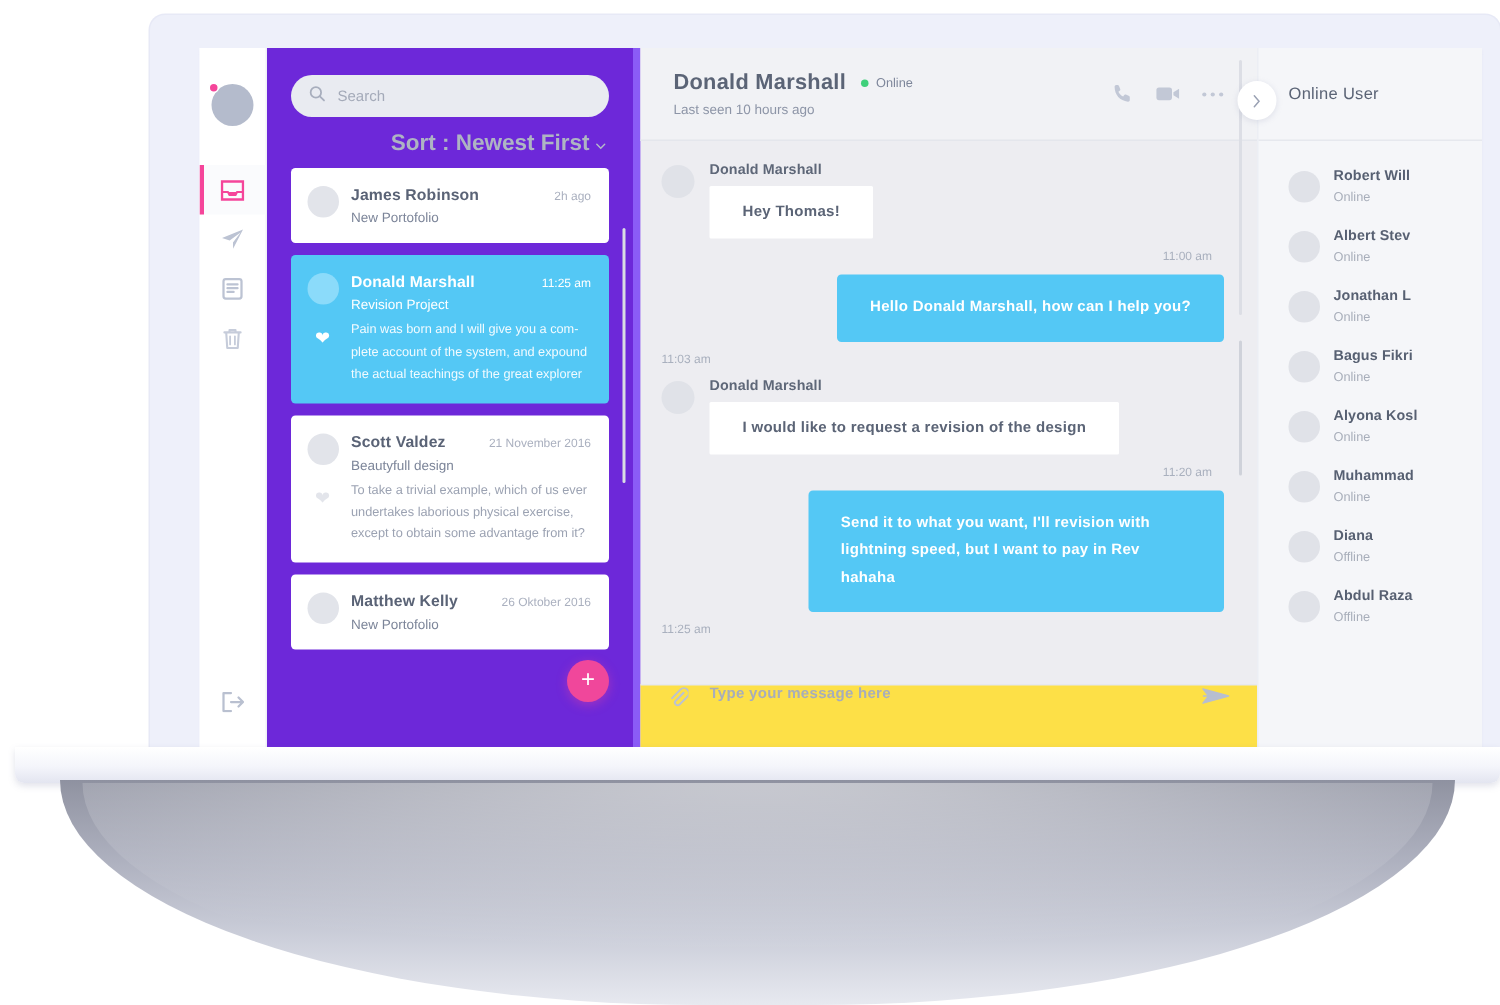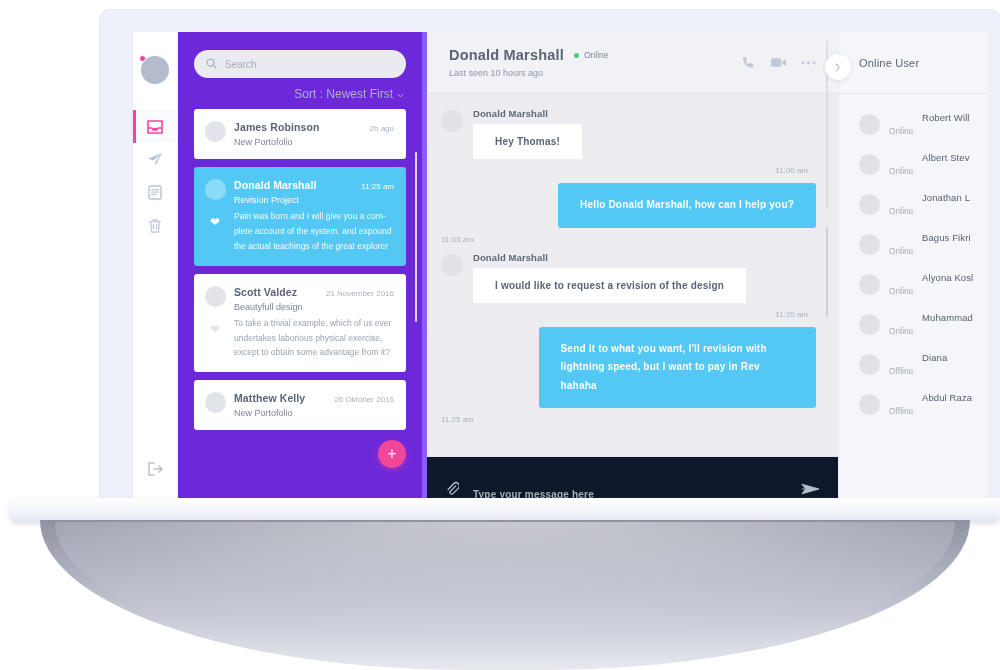--- a/index.html
+++ b/index.html
@@ -104,22 +104,22 @@
     cursor: text;
   }
   .search-box input {
     border: none; background: transparent; outline: none;
     font-family: "Liberation Sans", sans-serif;
     font-size: 10px; color: #9aa1b2; width: 100%;
   }
   .search-box input::placeholder { color: #a4aab9; }
   .sort-row {
     padding: 9px 18px 8px 0; text-align: center;
-    font-size: 12px; color: #aeb4c3; cursor: pointer;
-    display:flex; justify-content:flex-end; align-items:center; gap:4px;
+    font-size: 15px; color: #aeb4c3; cursor: pointer;
+    display:flex; justify-content:flex-end; align-items:center; gap:4px;font-weight:bold;
   }
 
   .threads { flex: 1; overflow: hidden; padding: 0 16px; position: relative; }
   .thread {
     background: #ffffff; border-radius: 3px;
     padding: 12px 12px 12px 10px;
     margin-bottom: 8px; display: flex; gap: 8px; cursor: pointer;
     position: relative;
   }
   .thread.active { background: #54c8f5; }
@@ -206,22 +206,22 @@
   .msg-scroll {
     position:absolute; right: 10px; top: 8px; width: 2.5px; height: 170px;
     background:#dcdee5; border-radius:2px;
   }
   .msg-scroll2 {
     position:absolute; right: 10px; top: 195px; width: 2.5px; height: 90px;
     background:#cfd2da; border-radius:2px;
   }
 
   .composer {
-    height: 44px; background: #0f172a; border-top: 1px solid #e6e8ee;
-    display: flex; align-items: flex-end; padding: 0 18px; gap: 14px;
+    height: 44px; background: #fde047; border-top: 1px solid #e6e8ee;
+    display: flex; align-items: flex-start; padding: 0 18px; gap: 14px;
   }
   .composer input {
     flex: 1; border: none; background: transparent; outline: none;
     font-family: "Liberation Sans", sans-serif; font-size: 10px;
     color: #6c7487; font-weight: bold; letter-spacing:.2px;
   }
   .composer input::placeholder { color: #a7adbb; }
 
   
   .users-col {
@@ -235,21 +235,21 @@
     font-size: 11px; font-weight: normal; color: #5b6476; letter-spacing:.2px;
     white-space: nowrap; overflow: hidden;
   }
   .users-list { flex: 1; padding-top: 10px; overflow: hidden; }
   .user-row {
     display: flex; align-items: center; gap: 9px;
     padding: 8px 10px 8px 20px; cursor: pointer;
   }
   .u-av { width: 21px; height: 21px; border-radius: 50%; background: #e0e2e8; flex:0 0 21px; }
   .u-txt { min-width:0; white-space: nowrap; }
-  .u-name { font-size: 9.5px; font-weight: normal; color: #576072; letter-spacing:.1px;margin-left:33px; }
+  .u-name { font-size: 9.5px; font-weight: bold; color: #576072; letter-spacing:.1px; }
   .u-state { font-size: 8.5px; color: #a8aeba; margin-top: 3px; }
 </style>
 </head>
 <body>
 
 <div id="stage">
 
   <div id="laptop-screen">
 
     <div id="app">

